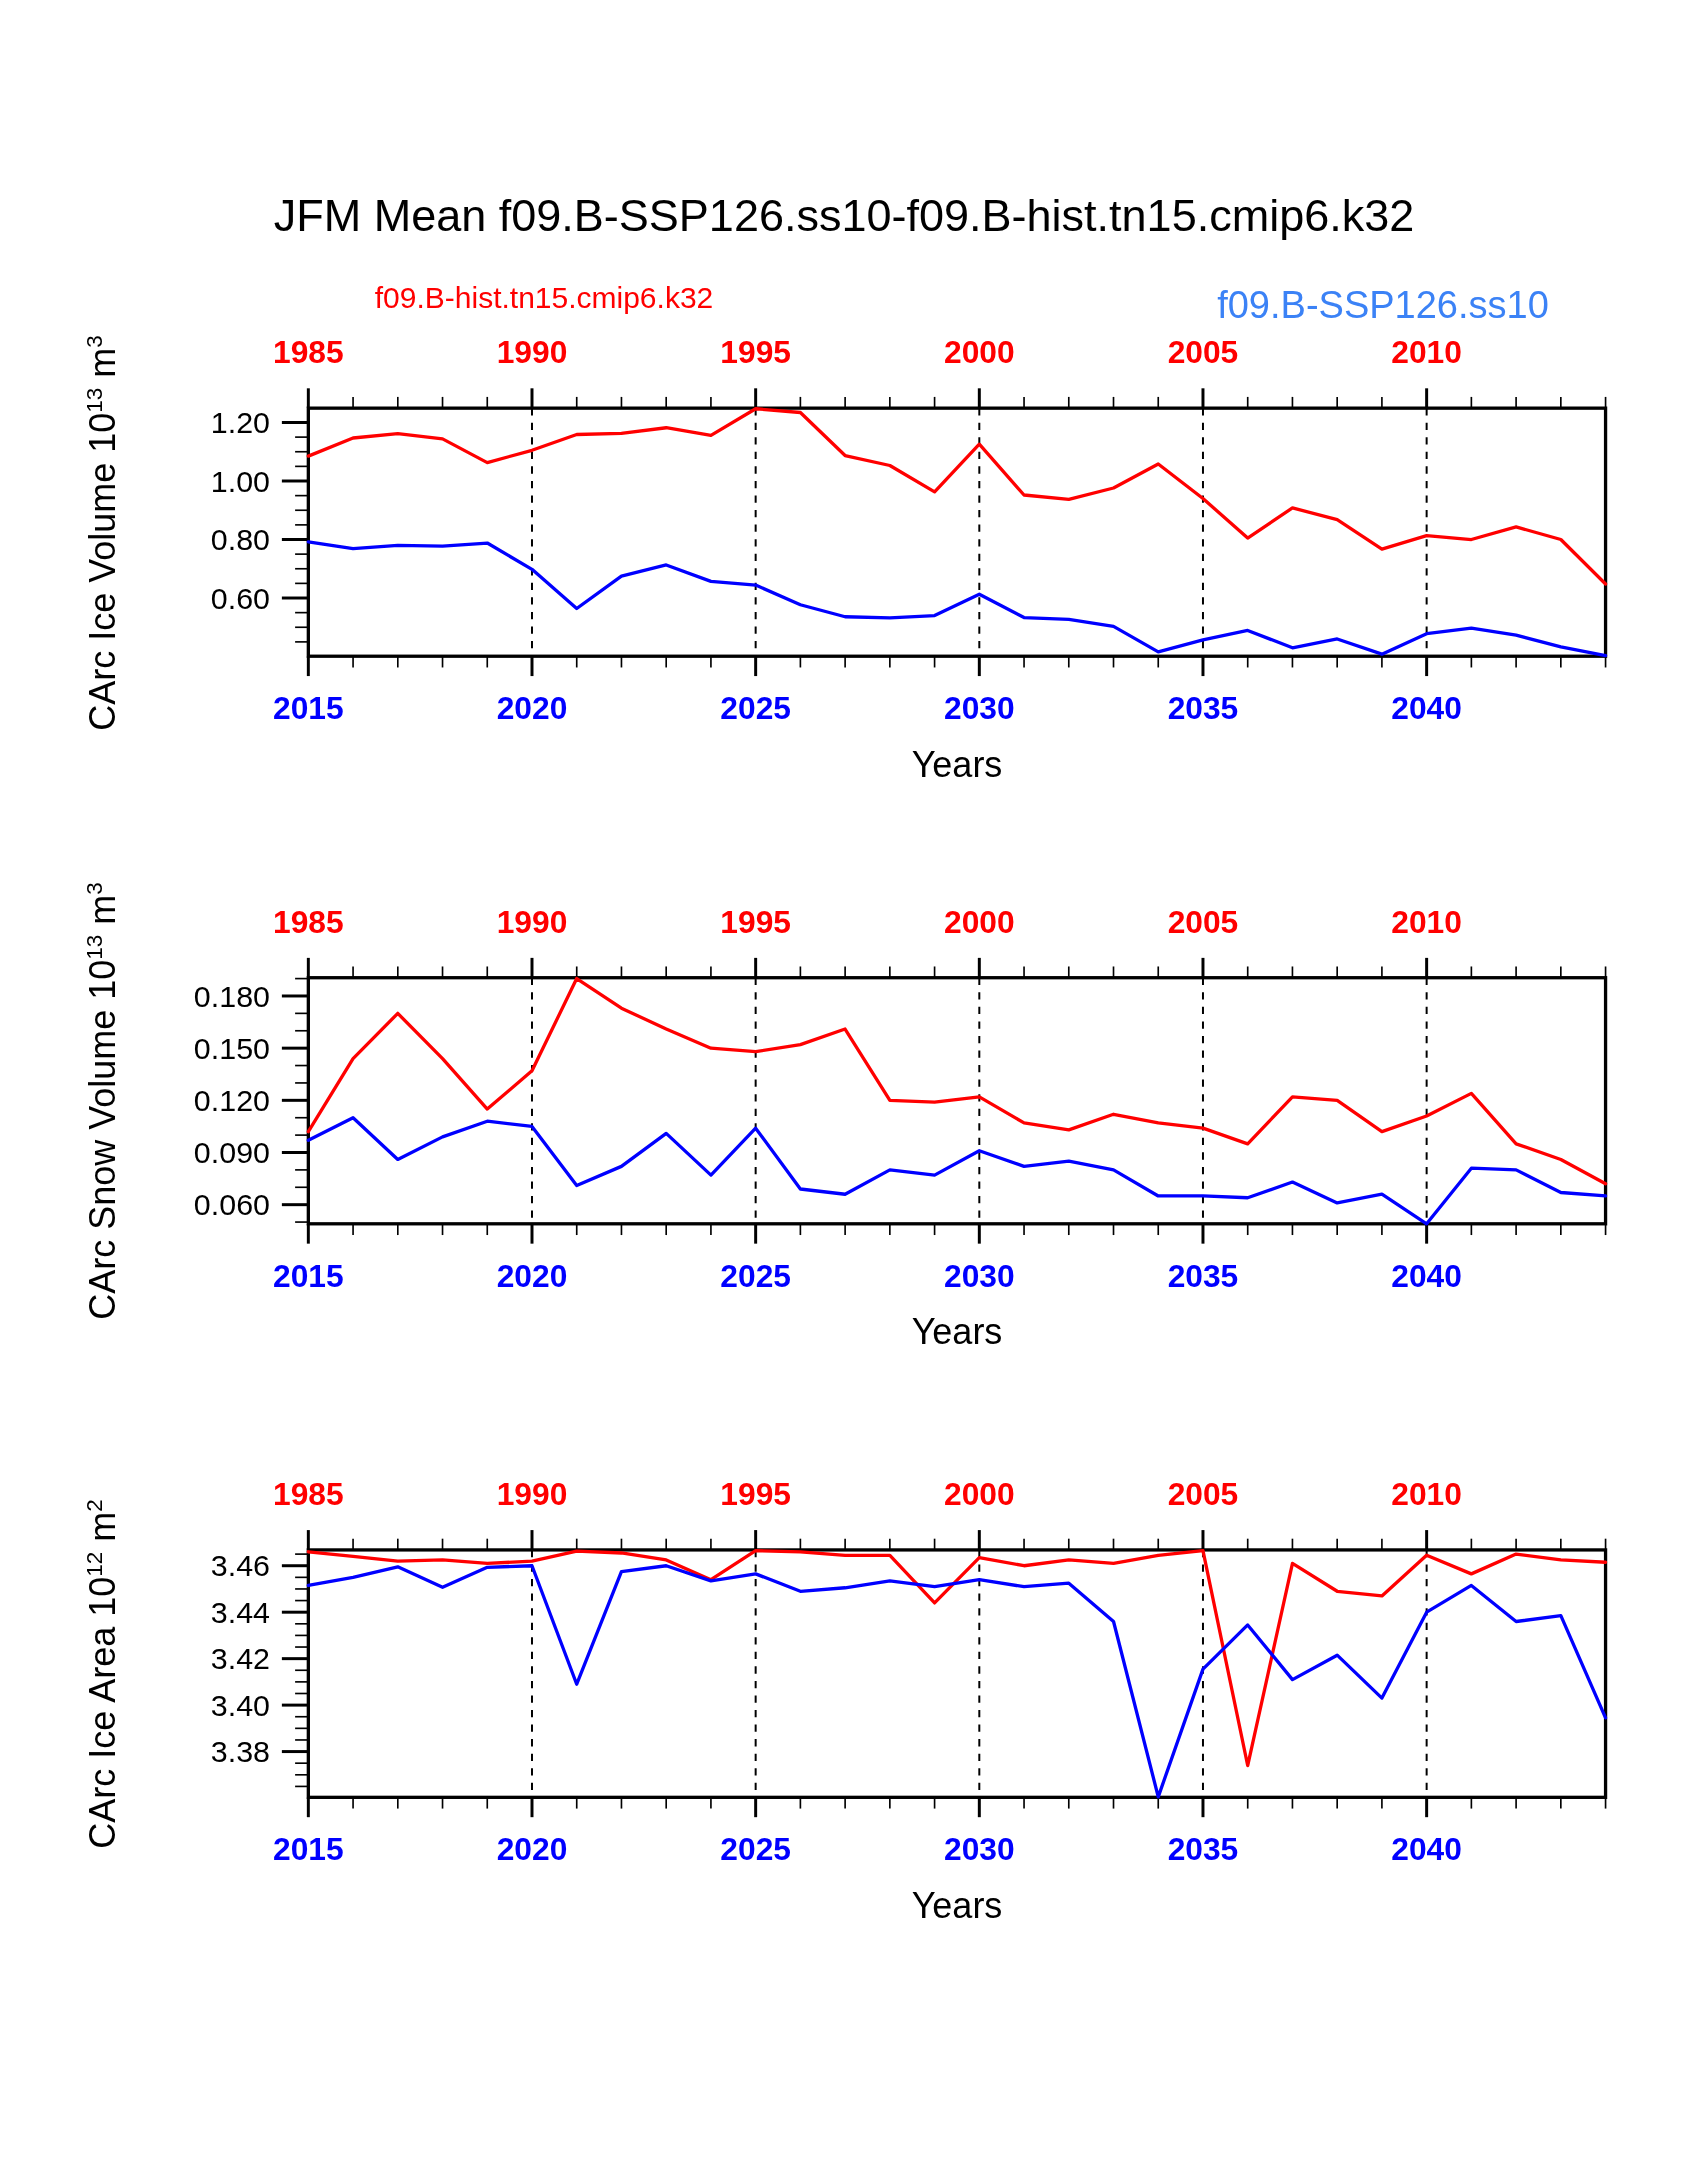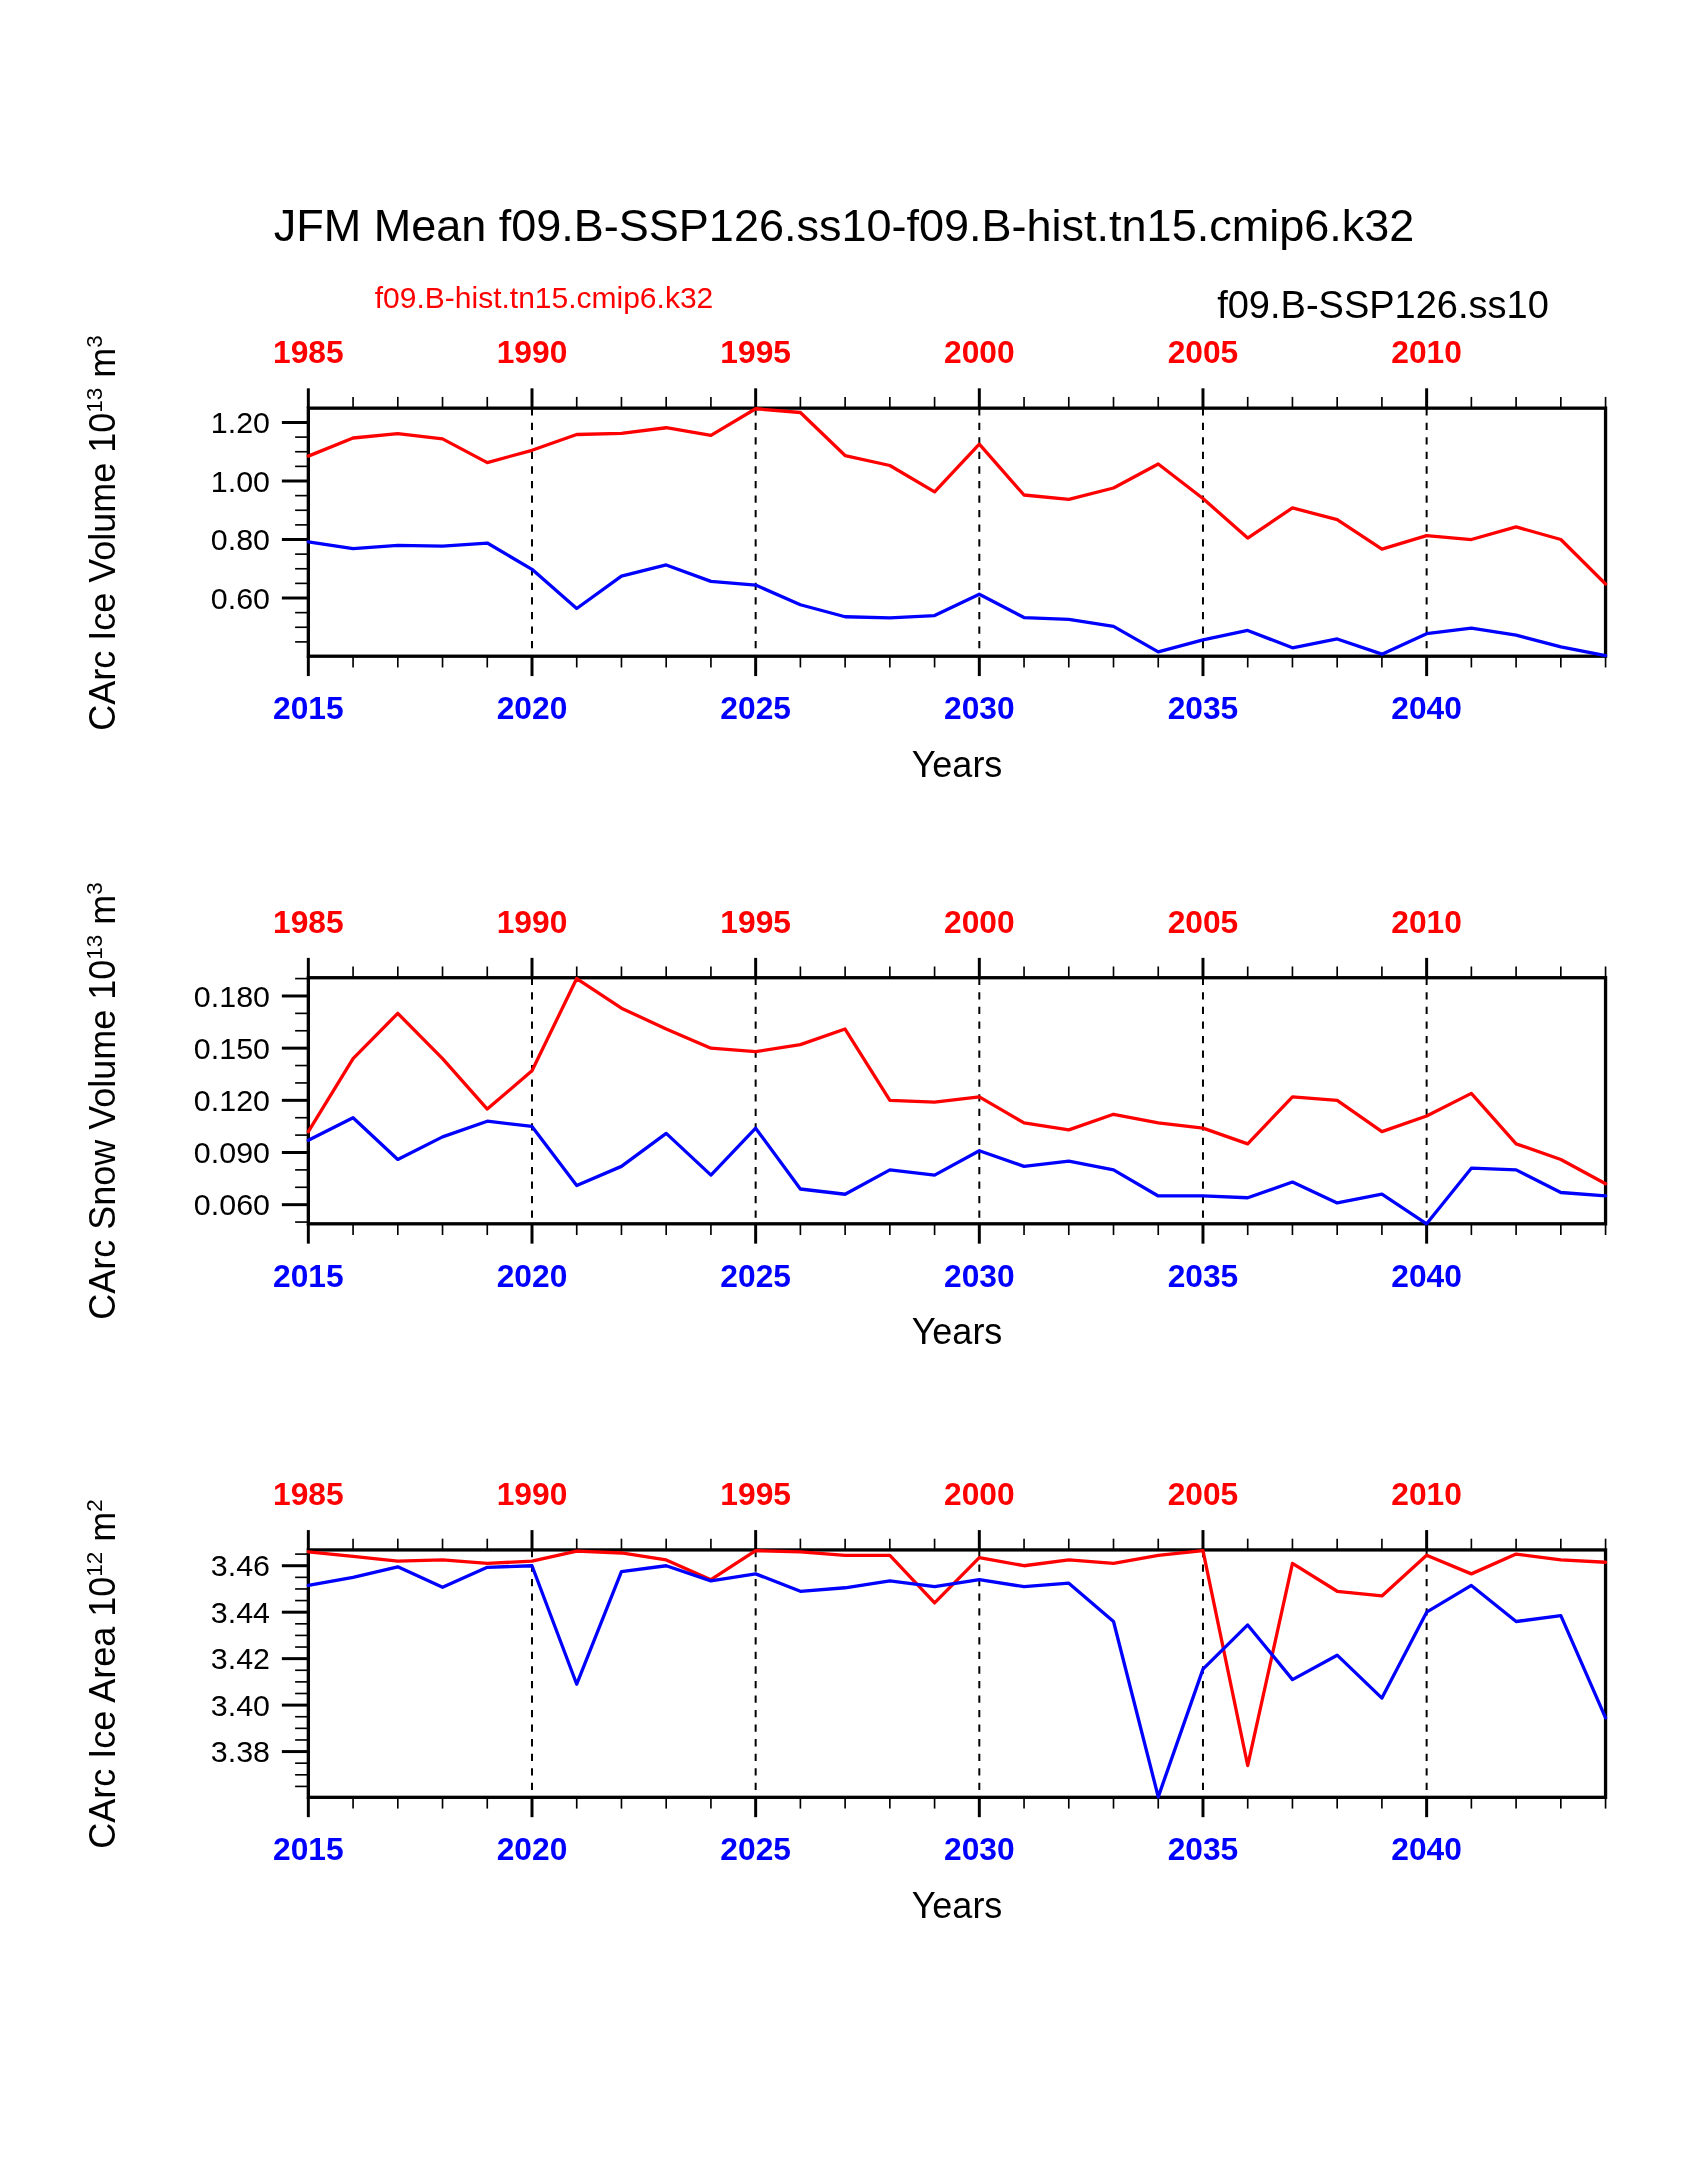--- a/index.html
+++ b/index.html
@@ -1,21 +1,21 @@
 <!DOCTYPE html>
 <html style="font-size:10.6px"><head>
 <meta charset="utf-8">
 <style>
   html,body{margin:0;padding:0;}
   body{
     width:1687px;height:2183px;position:relative;background:#ffffff;
     font-family:"Liberation Sans", sans-serif;color:#000;overflow:hidden;
   }
   .abs{position:absolute;white-space:nowrap;}
-  #fig-title{top:190px;left:844px;transform:translateX(-50%);font-size:45px;margin-top:10px;}
+  #fig-title{top:190px;left:844px;transform:translateX(-50%);font-size:45px;}
   #legend-hist{top:281px;left:544px;transform:translateX(-50%);font-size:30px;}
   #legend-ssp{top:284px;left:1383px;transform:translateX(-50%);font-size:38px;}
   .ytitle{font-size:36px;transform:translate(-50%,-50%) rotate(-90deg);}
   .ytitle sup{font-size:22.5px;}
   .years-label{font-size:36px;transform:translateX(-50%);text-align:center;}
   #plot-svg{position:absolute;top:0;left:0;}
 </style>
 </head>
 <body>
 
@@ -330,21 +330,21 @@
       <text x="1818.4137931034484" y="2812" font-size="48" fill="#0000ff" text-anchor="middle" font-family="&quot;Liberation Sans&quot;, sans-serif" font-weight="bold">2035</text>
       <text x="2156.5172413793102" y="2812" font-size="48" fill="#0000ff" text-anchor="middle" font-family="&quot;Liberation Sans&quot;, sans-serif" font-weight="bold">2040</text>
       <polyline points="466.0,2345.8 533.6,2352.8 601.2,2359.9 668.9,2358.1 736.5,2363.4 804.1,2359.9 871.7,2344.8 939.3,2347.6 1007.0,2358.1 1074.6,2388.0 1142.2,2344.1 1209.8,2345.8 1277.4,2351.1 1345.1,2351.1 1412.7,2423.1 1480.3,2354.6 1547.9,2366.9 1615.6,2358.1 1683.2,2363.4 1750.8,2351.1 1818.4,2344.1 1886.0,2668.9 1953.7,2363.4 2021.3,2405.5 2088.9,2412.5 2156.5,2351.1 2224.1,2379.2 2291.8,2349.3 2359.4,2358.1 2427.0,2361.6" fill="none" stroke="#ff0000" stroke-width="5" stroke-linejoin="round" stroke-linecap="round"></polyline>
       <polyline points="466.0,2396.7 533.6,2384.4 601.2,2368.6 668.9,2399.5 736.5,2369.3 804.1,2366.9 871.7,2546.0 939.3,2375.7 1007.0,2366.9 1074.6,2389.7 1142.2,2379.2 1209.8,2405.5 1277.4,2400.2 1345.1,2389.7 1412.7,2398.5 1480.3,2388.0 1547.9,2398.5 1615.6,2393.2 1683.2,2451.2 1750.8,2716.3 1818.4,2523.2 1886.0,2456.4 1953.7,2539.0 2021.3,2502.1 2088.9,2567.0 2156.5,2437.1 2224.1,2396.7 2291.8,2451.2 2359.4,2442.4 2427.0,2596.9" fill="none" stroke="#0000ff" stroke-width="5" stroke-linejoin="round" stroke-linecap="round"></polyline>
     </g>
   </svg>
 
 <div class="abs" id="fig-title">JFM Mean f09.B-SSP126.ss10-f09.B-hist.tn15.cmip6.k32</div>
 
 <div class="abs" id="legend-hist" style="color: rgb(255, 0, 0);">f09.B-hist.tn15.cmip6.k32</div>
-<div class="abs" id="legend-ssp" style="color: #000000;">f09.B-SSP126.ss10</div>
+<div class="abs" id="legend-ssp" style="color: #3b82f6;">f09.B-SSP126.ss10</div>
 
 <div class="abs ytitle" style="left:103px;top:533px;"><span>CArc Ice Volume 10</span><sup>13</sup><span> m</span><sup>3</sup></div>
 <div class="abs ytitle" style="left:103px;top:1101px;"><span>CArc Snow Volume 10</span><sup>13</sup><span> m</span><sup>3</sup></div>
 <div class="abs ytitle" style="left:103px;top:1674px;"><span>CArc Ice Area 10</span><sup>12</sup><span> m</span><sup>2</sup></div>
 
 <div class="abs years-label" style="left:957px;top:744px;">Years</div>
 <div class="abs years-label" style="left:957px;top:1311px;">Years</div>
 <div class="abs years-label" style="left:957px;top:1885px;">Years</div>
 
 

